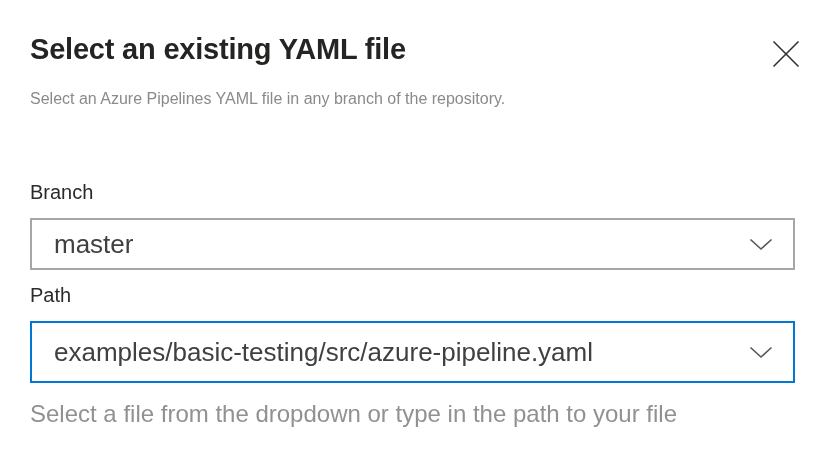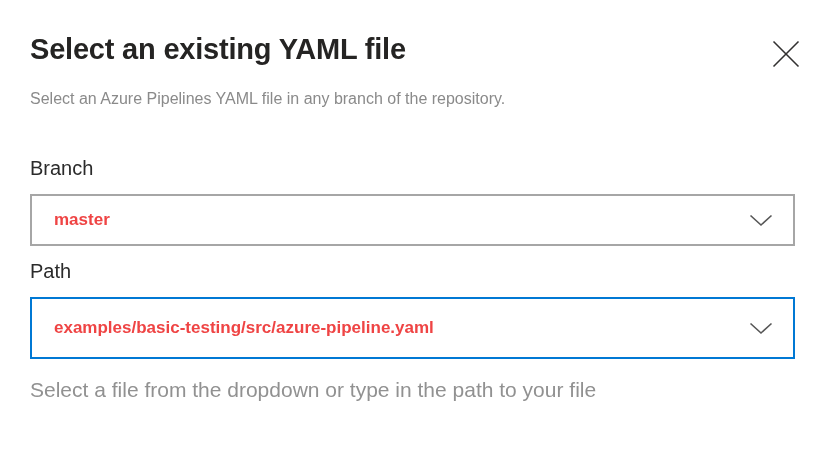--- a/index.html
+++ b/index.html
@@ -36,21 +36,21 @@
     cursor: pointer;
     line-height: 0;
   }
   .subtitle {
     margin-top: 12px;
     font-size: 16px;
     line-height: 30px;
     color: #8a8a8a;
     max-width: 605px;
   }
-  .field-1 { margin-top: 42px; }
+  .field-1 { margin-top: 66px; }
   .field-2 { margin-top: 13px; }
   .field-label {
     display: block;
     font-size: 20px;
     line-height: 24px;
     color: #2b2b2b;
   }
   .combo {
     margin-top: 14px;
     width: 765px;
@@ -65,29 +65,28 @@
   .combo.focused {
     border-color: #0078d4;
     height: 62px;
   }
   .combo-input {
     flex: 1;
     border: none;
     outline: none;
     background: transparent;
     font-family: "Liberation Sans", sans-serif;
-    font-size: 17px;
-    color: #ef4444;
+    font-size: 26px;
+    color: #404040;
     height: 100%;
-    font-weight: bold;
   }
   .chevron-wrap { line-height: 0; flex: none; margin-left: 12px; }
   .helper-text {
     margin-top: 19px;
-    font-size: 21px;
+    font-size: 24px;
     line-height: 24px;
     color: #919191;
   }
 </style>
 </head>
 <body>
 
 <div class="panel">
 
   <div class="header-row">

